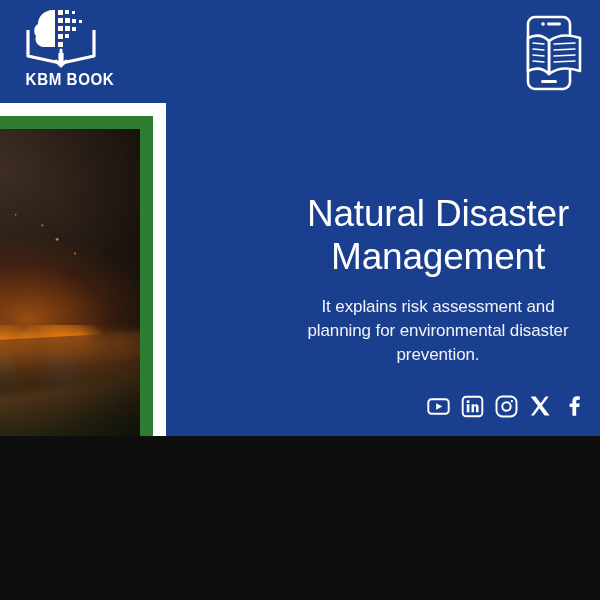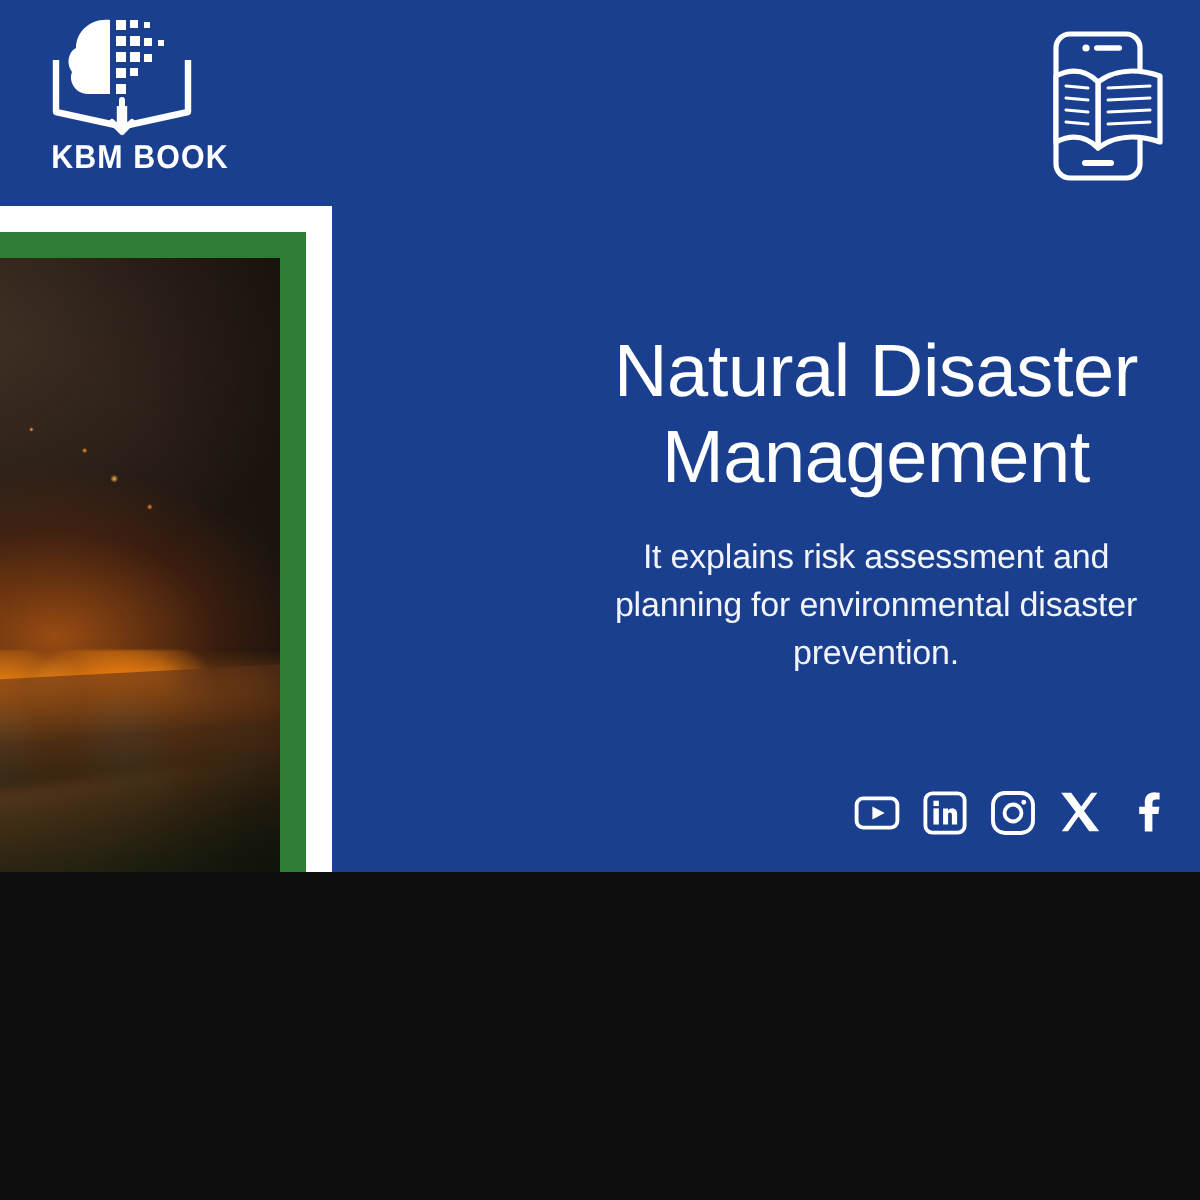--- a/index.html
+++ b/index.html
@@ -178,21 +178,21 @@
   .photo-vignette {
     position: absolute;
     inset: 0;
     background: radial-gradient(ellipse 82% 78% at 50% 46%, rgba(0,0,0,0) 45%, rgba(0,0,0,0.42) 100%);
   }
 
   
   .content {
     position: absolute;
     left: 288px;
-    top: 164px;
+    top: 192px;
     width: 300px;
     text-align: center;
   }
   .headline {
     color: #ffffff;
     font-size: 37px;
     line-height: 1.17;
     font-weight: 300;
     letter-spacing: -0.2px;
     margin: 0;

